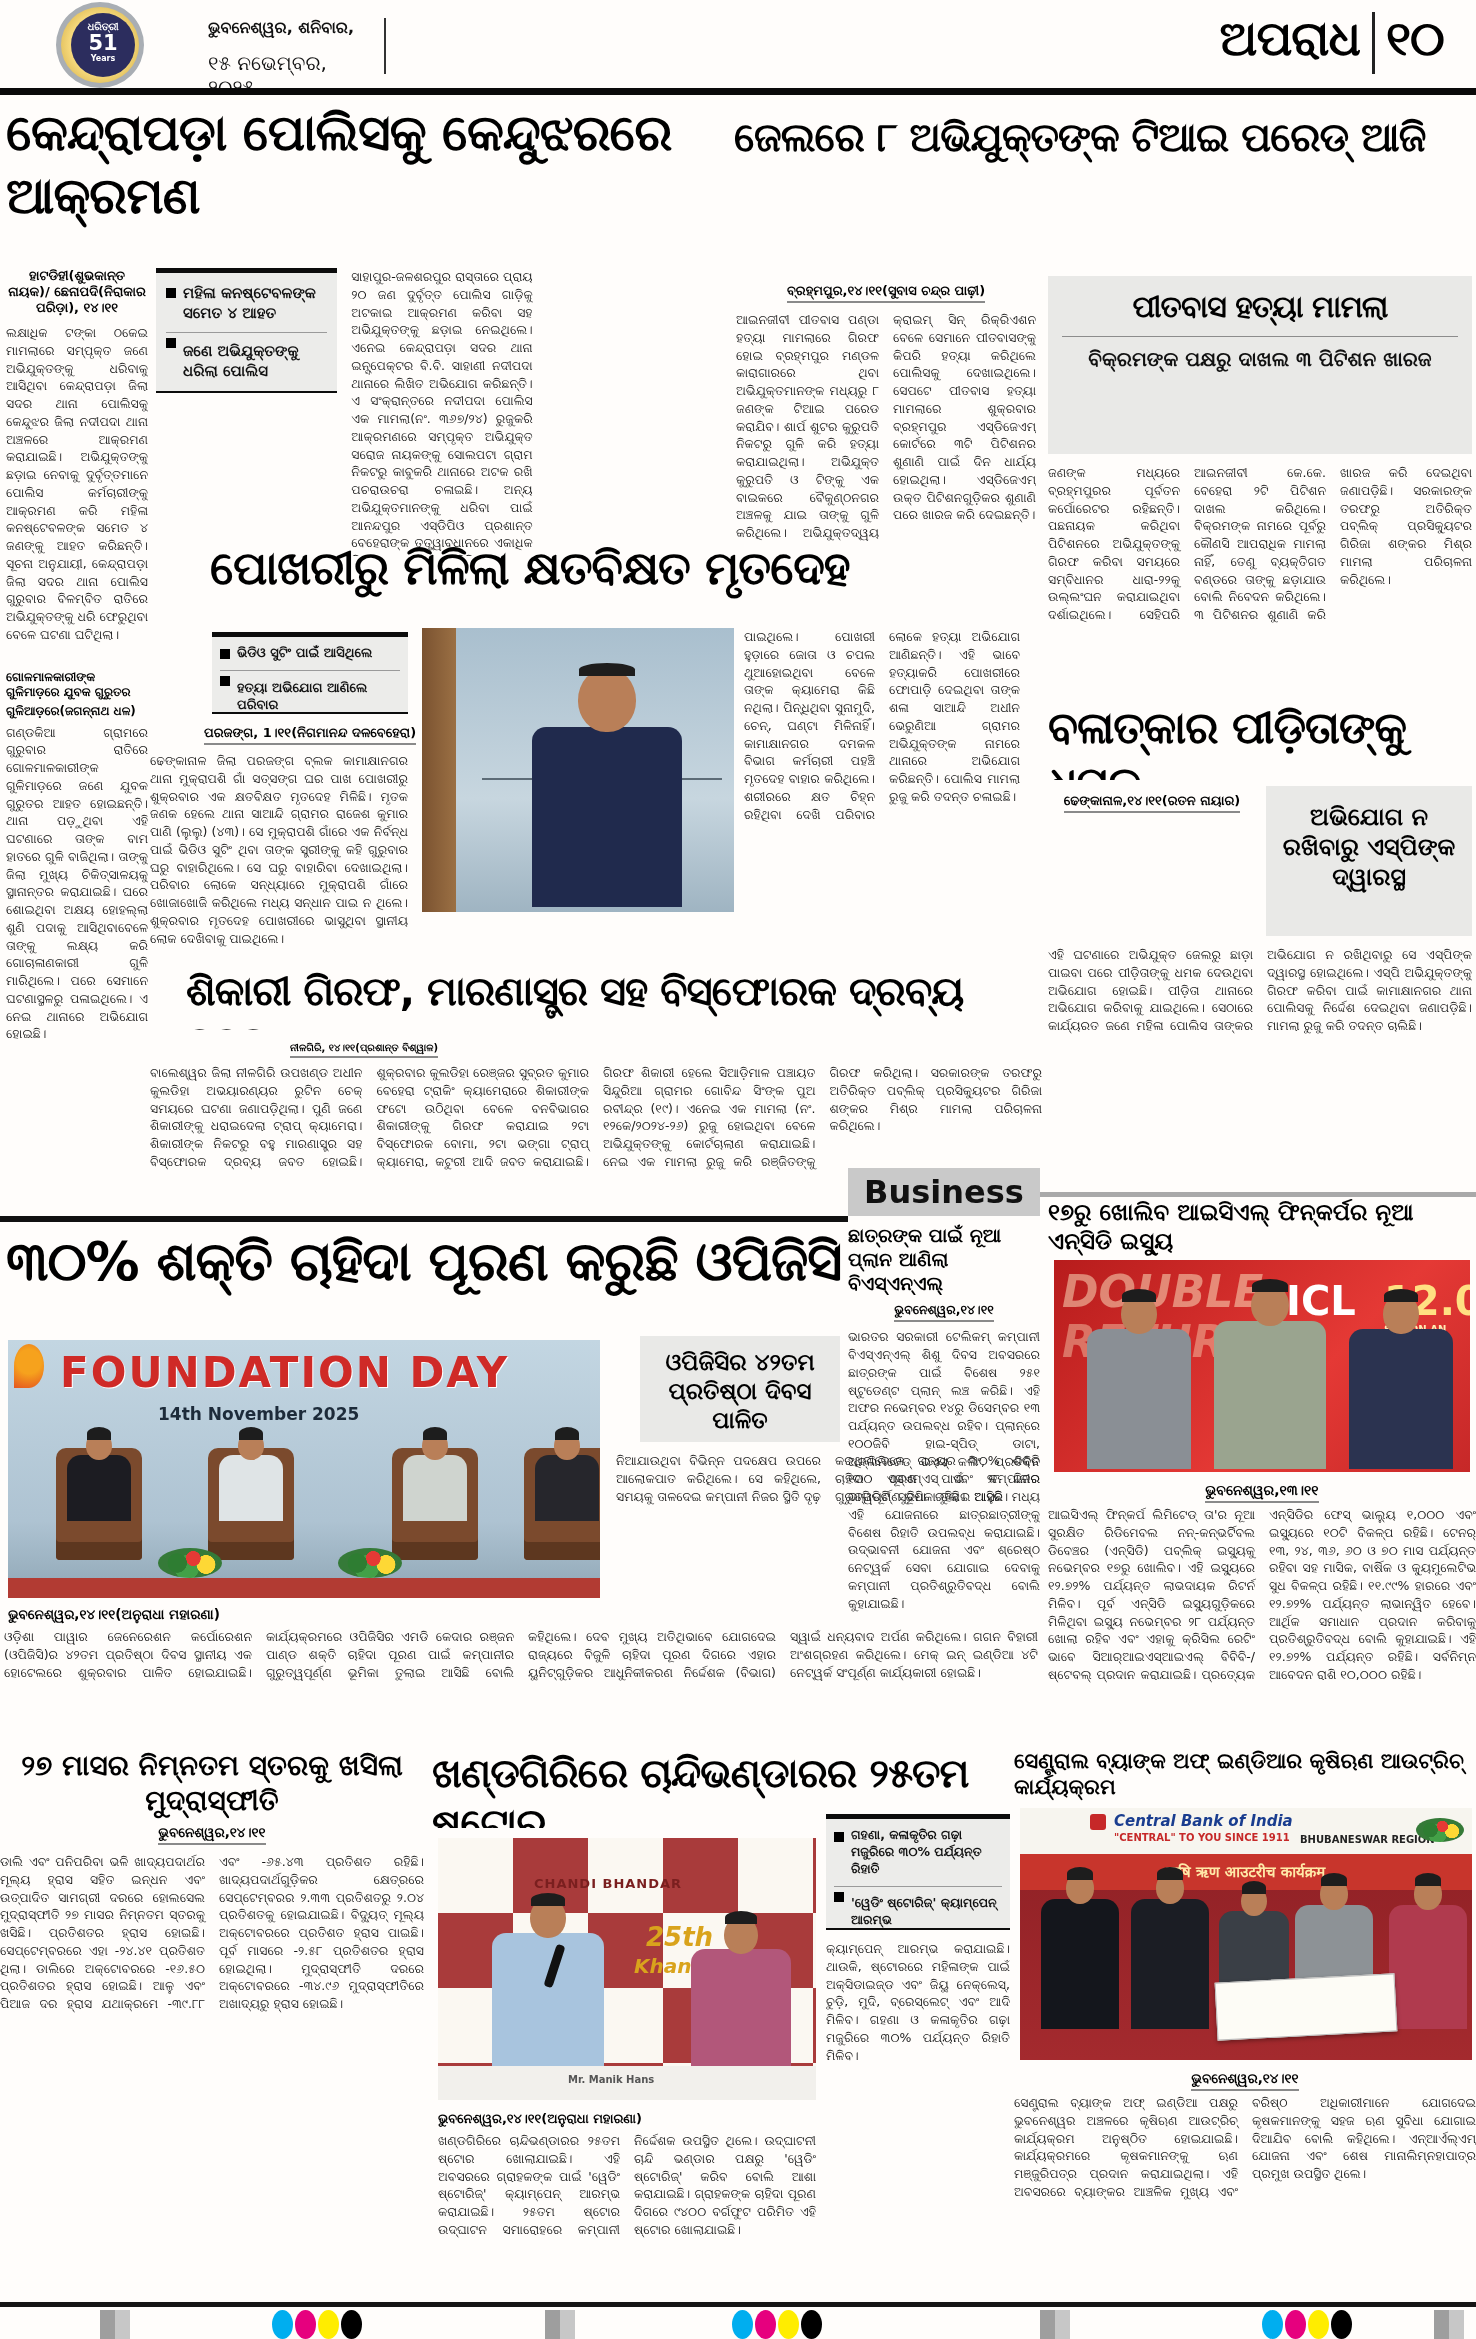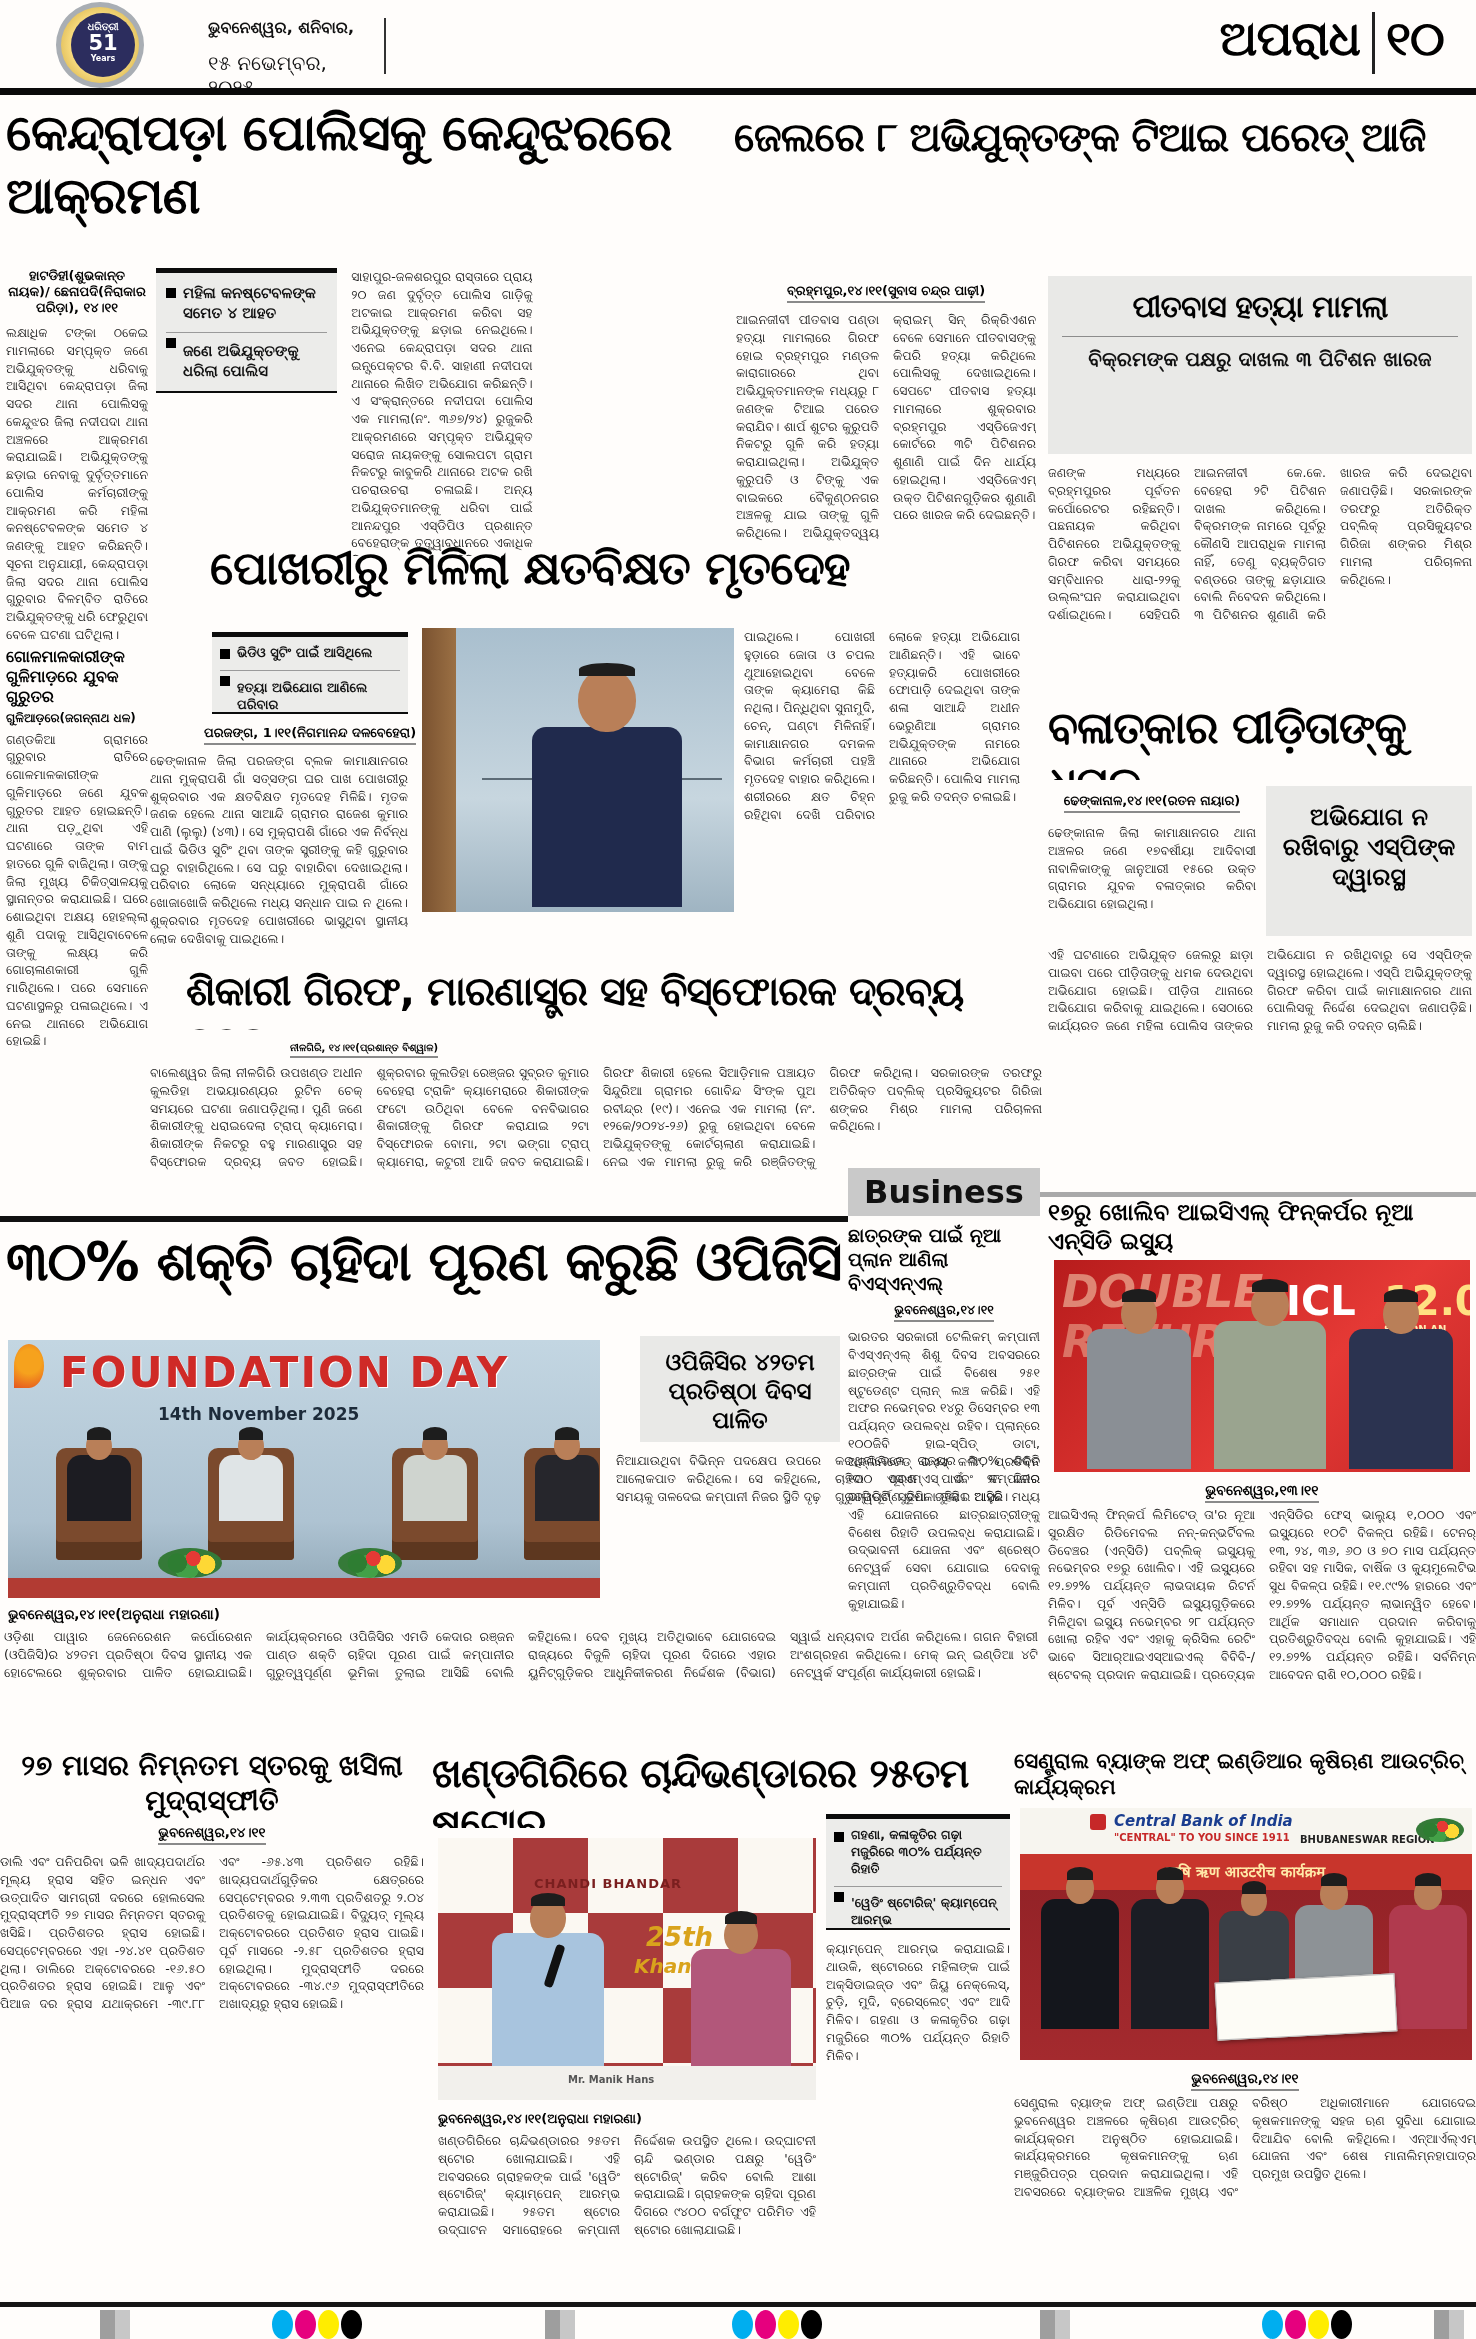--- a/index.html
+++ b/index.html
@@ -51,21 +51,21 @@
   <div class="abs hl" style="left:1080px;top:8px;width:280px;height:70px;font-size:48px;text-align:right">ଅପରାଧ</div>
   <div class="abs" style="left:1372px;top:12px;width:3px;height:62px;background:#222"></div>
   <div class="abs hl" style="left:1386px;top:8px;width:86px;height:70px;font-size:48px">୧୦</div>
   <div class="abs" style="left:0;top:88px;width:1476px;height:7px;background:#0a0a0a"></div>
 
   <div class="abs hl" style="left:6px;top:102px;width:718px;height:152px;font-size:50px">କେନ୍ଦ୍ରାପଡ଼ା ପୋଲିସକୁ କେନ୍ଦୁଝରରେ ଆକ୍ରମଣ</div>
 
   <div class="abs" style="left:6px;top:268px;width:142px;height:946px;overflow:hidden">
     <div class="byline" style="font-size:13px;text-align:center">ହାଟଡିହୀ(ଶୁଭକାନ୍ତ ନାୟକ)/ ଛେନାପଦି(ନିରାକାର ପରିଡ଼ା), ୧୪।୧୧</div>
     <div class="bt" style="margin-top:8px">ଲକ୍ଷାଧିକ ଟଙ୍କା ଠକେଇ ମାମଲାରେ ସମ୍ପୃକ୍ତ ଜଣେ ଅଭିଯୁକ୍ତଙ୍କୁ ଧରିବାକୁ ଆସିଥିବା କେନ୍ଦ୍ରାପଡ଼ା ଜିଲା ସଦର ଥାନା ପୋଲିସକୁ କେନ୍ଦୁଝର ଜିଲା ନଦୀପଦା ଥାନା ଅଞ୍ଚଳରେ ଆକ୍ରମଣ କରାଯାଇଛି। ଅଭିଯୁକ୍ତଙ୍କୁ ଛଡ଼ାଇ ନେବାକୁ ଦୁର୍ବୃତ୍ତମାନେ ପୋଲିସ କର୍ମଚାରୀଙ୍କୁ ଆକ୍ରମଣ କରି ମହିଳା କନଷ୍ଟେବଳଙ୍କ ସମେତ ୪ ଜଣଙ୍କୁ ଆହତ କରିଛନ୍ତି। ସୂଚନା ଅନୁଯାୟୀ, କେନ୍ଦ୍ରାପଡ଼ା ଜିଲା ସଦର ଥାନା ପୋଲିସ ଗୁରୁବାର ବିଳମ୍ବିତ ରାତିରେ ଅଭିଯୁକ୍ତଙ୍କୁ ଧରି ଫେରୁଥିବା ବେଳେ ଘଟଣା ଘଟିଥିଲା।</div>
-    <div class="hl" style="font-size:16px;margin-top:3px;letter-spacing:0">ଗୋଳମାଳକାରୀଙ୍କ ଗୁଳିମାଡ଼ରେ ଯୁବକ ଗୁରୁତର</div>
+    <div class="hl" style="font-size:12px;margin-top:26px;letter-spacing:0">ଗୋଳମାଳକାରୀଙ୍କ ଗୁଳିମାଡ଼ରେ ଯୁବକ ଗୁରୁତର</div>
     <div class="byline" style="font-size:12px;margin-top:4px">ଗୁଳିଆଡ଼ରେ(ଜଗନ୍ନାଥ ଧଳ)</div>
     <div class="bt" style="margin-top:6px">ଗଣ୍ଡକିଆ ଗ୍ରାମରେ ଗୁରୁବାର ରାତିରେ ଗୋଳମାଳକାରୀଙ୍କ ଗୁଳିମାଡ଼ରେ ଜଣେ ଯୁବକ ଗୁରୁତର ଆହତ ହୋଇଛନ୍ତି। ଥାନା ପଡ଼ୁଥିବା ଏହି ଘଟଣାରେ ତାଙ୍କ ବାମ ହାତରେ ଗୁଳି ବାଜିଥିଲା। ତାଙ୍କୁ ଜିଲା ମୁଖ୍ୟ ଚିକିତ୍ସାଳୟକୁ ସ୍ଥାନାନ୍ତର କରାଯାଇଛି। ଘରେ ଶୋଇଥିବା ଅକ୍ଷୟ ହୋହଲ୍ଲା ଶୁଣି ପଦାକୁ ଆସିଥିବାବେଳେ ତାଙ୍କୁ ଲକ୍ଷ୍ୟ କରି ଗୋଚାଳାଣକାରୀ ଗୁଳି ମାରିଥିଲେ। ପରେ ସେମାନେ ଘଟଣାସ୍ଥଳରୁ ପଳାଇଥିଲେ। ଏ ନେଇ ଥାନାରେ ଅଭିଯୋଗ ହୋଇଛି।</div>
   </div>
 
   <div class="abs" style="left:156px;top:268px;width:572px;height:288px;overflow:hidden">
     <div class="cols-3" style="height:288px">
       <div class="bbox" style="break-inside:avoid;margin-bottom:10px">
         <div class="bitem" style="font-size:15px">ମହିଳା କନଷ୍ଟେବଳଙ୍କ ସମେତ ୪ ଆହତ</div>
         <div class="bitem" style="font-size:15px">ଜଣେ ଅଭିଯୁକ୍ତଙ୍କୁ ଧରିଲା ପୋଲିସ</div>
       </div>
@@ -109,21 +109,20 @@
   <div class="abs" style="left:150px;top:966px;width:892px;height:248px;overflow:hidden">
     <div class="hl" style="font-size:40px;height:64px;padding-left:36px">ଶିକାରୀ ଗିରଫ, ମାରଣାସ୍ତ୍ର ସହ ବିସ୍ଫୋରକ ଦ୍ରବ୍ୟ ଜବତ</div>
     <div class="abs" style="left:64px;top:70px;width:300px;text-align:center"><span class="byline ul" style="font-size:10px">ନୀଳଗିରି, ୧୪।୧୧(ପ୍ରଶାନ୍ତ ବିଶ୍ୱାଳ)</span></div>
     <div class="abs bt cols-4" style="left:0;top:98px;width:892px;height:146px">ବାଲେଶ୍ୱର ଜିଲା ନୀଳଗିରି ଉପଖଣ୍ଡ ଅଧୀନ କୁଲଡିହା ଅଭୟାରଣ୍ୟର ରୁଟିନ ଚେକ୍ ସମୟରେ ଘଟଣା ଜଣାପଡ଼ିଥିଲା। ପୁଣି ଜଣେ ଶିକାରୀଙ୍କୁ ଧରାଇଦେଲା ଟ୍ରାପ୍ କ୍ୟାମେରା। ଶିକାରୀଙ୍କ ନିକଟରୁ ବହୁ ମାରଣାସ୍ତ୍ର ସହ ବିସ୍ଫୋରକ ଦ୍ରବ୍ୟ ଜବତ ହୋଇଛି। ଶୁକ୍ରବାର କୁଲଡିହା ରେଞ୍ଜର ସୁବ୍ରତ କୁମାର ବେହେରା ଟ୍ରାକିଂ କ୍ୟାମେରାରେ ଶିକାରୀଙ୍କ ଫଟୋ ଉଠିଥିବା ବେଳେ ବନବିଭାଗର ଶିକାରୀଙ୍କୁ ଗିରଫ କରାଯାଇ ୨ଟା ବିସ୍ଫୋରକ ବୋମା, ୨ଟା ଭଙ୍ଗା ଟ୍ରାପ୍ କ୍ୟାମେରା, କଟୁରୀ ଆଦି ଜବତ କରାଯାଇଛି। ଗିରଫ ଶିକାରୀ ହେଲେ ସିଆଡ଼ିମାଳ ପଞ୍ଚାୟତ ସିନ୍ଦୁରିଆ ଗ୍ରାମର ଗୋବିନ୍ଦ ସିଂଙ୍କ ପୁଅ ରବୀନ୍ଦ୍ର (୧୯)। ଏନେଇ ଏକ ମାମଲା (ନଂ. ୧୨କେ/୨୦୨୪-୨୬) ରୁଜୁ ହୋଇଥିବା ବେଳେ ଅଭିଯୁକ୍ତଙ୍କୁ କୋର୍ଟଚାଲାଣ କରାଯାଇଛି। ନେଇ ଏକ ମାମଲା ରୁଜୁ କରି ରଞ୍ଜିତଙ୍କୁ ଗିରଫ କରିଥିଲା। ସରକାରଙ୍କ ତରଫରୁ ଅତିରିକ୍ତ ପବ୍ଲିକ୍ ପ୍ରସିକ୍ୟୁଟର ଗିରିଜା ଶଙ୍କର ମିଶ୍ର ମାମଲା ପରିଚାଳନା କରିଥିଲେ।</div>
   </div>
 
   <div class="abs" style="left:1048px;top:700px;width:424px;height:512px;overflow:hidden">
     <div class="hl" style="font-size:44px;height:80px">ବଳାତ୍କାର ପୀଡ଼ିତାଙ୍କୁ ଧମକ</div>
     <div class="abs" style="left:0;top:90px;width:208px;text-align:center"><span class="byline ul" style="font-size:13px">ଢେଙ୍କାନାଳ,୧୪।୧୧(ରତନ ନାୟାର)</span></div>
     <div class="abs graybox hl" style="left:218px;top:86px;width:206px;height:150px;font-size:24px;text-align:center;padding:16px 10px;letter-spacing:0">ଅଭିଯୋଗ ନ ରଖିବାରୁ ଏସ୍‌ପିଙ୍କ ଦ୍ୱାରସ୍ଥ</div>
-    <div class="abs bt" style="left:0;top:124px;width:208px;height:112px">ଢେଙ୍କାନାଳ ଜିଲା କାମାକ୍ଷାନଗର ଥାନା ଅଞ୍ଚଳର ଜଣେ ୧୭ବର୍ଷୀୟା ଆଦିବାସୀ ନାବାଳିକାଙ୍କୁ ଜାନୁଆରୀ ୧୫ରେ ଉକ୍ତ ଗ୍ରାମର ଯୁବକ ବଳାତ୍କାର କରିବା ଅଭିଯୋଗ ହୋଇଥିଲା।</div>
     <div class="abs bt cols-2" style="left:0;top:246px;width:424px;height:262px">ଏହି ଘଟଣାରେ ଅଭିଯୁକ୍ତ ଜେଲରୁ ଛାଡ଼ା ପାଇବା ପରେ ପୀଡ଼ିତାଙ୍କୁ ଧମକ ଦେଉଥିବା ଅଭିଯୋଗ ହୋଇଛି। ପୀଡ଼ିତା ଥାନାରେ ଅଭିଯୋଗ କରିବାକୁ ଯାଇଥିଲେ। ସେଠାରେ କାର୍ଯ୍ୟରତ ଜଣେ ମହିଳା ପୋଲିସ ତାଙ୍କର ଅଭିଯୋଗ ନ ରଖିଥିବାରୁ ସେ ଏସ୍‌ପିଙ୍କ ଦ୍ୱାରସ୍ଥ ହୋଇଥିଲେ। ଏସ୍‌ପି ଅଭିଯୁକ୍ତଙ୍କୁ ଗିରଫ କରିବା ପାଇଁ କାମାକ୍ଷାନଗର ଥାନା ପୋଲିସକୁ ନିର୍ଦ୍ଦେଶ ଦେଇଥିବା ଜଣାପଡ଼ିଛି। ମାମଲା ରୁଜୁ କରି ତଦନ୍ତ ଚାଲିଛି।</div>
   </div>
 
   <div class="abs" style="left:0;top:1216px;width:848px;height:6px;background:#111"></div>
   <div class="abs" style="left:848px;top:1168px;width:192px;height:48px;background:#c9c9c9;text-align:center;font-size:32px;font-weight:700;color:#111;line-height:48px">Business</div>
   <div class="abs" style="left:1040px;top:1192px;width:436px;height:5px;background:#a9a9a9"></div>
 
   <div class="abs" style="left:0;top:1228px;width:1040px;height:530px;overflow:hidden">
     <div class="hl" style="left:6px;font-size:54px;height:104px;padding-left:6px">୩୦% ଶକ୍ତି ଚାହିଦା ପୂରଣ କରୁଛି ଓପିଜିସି</div>
 

